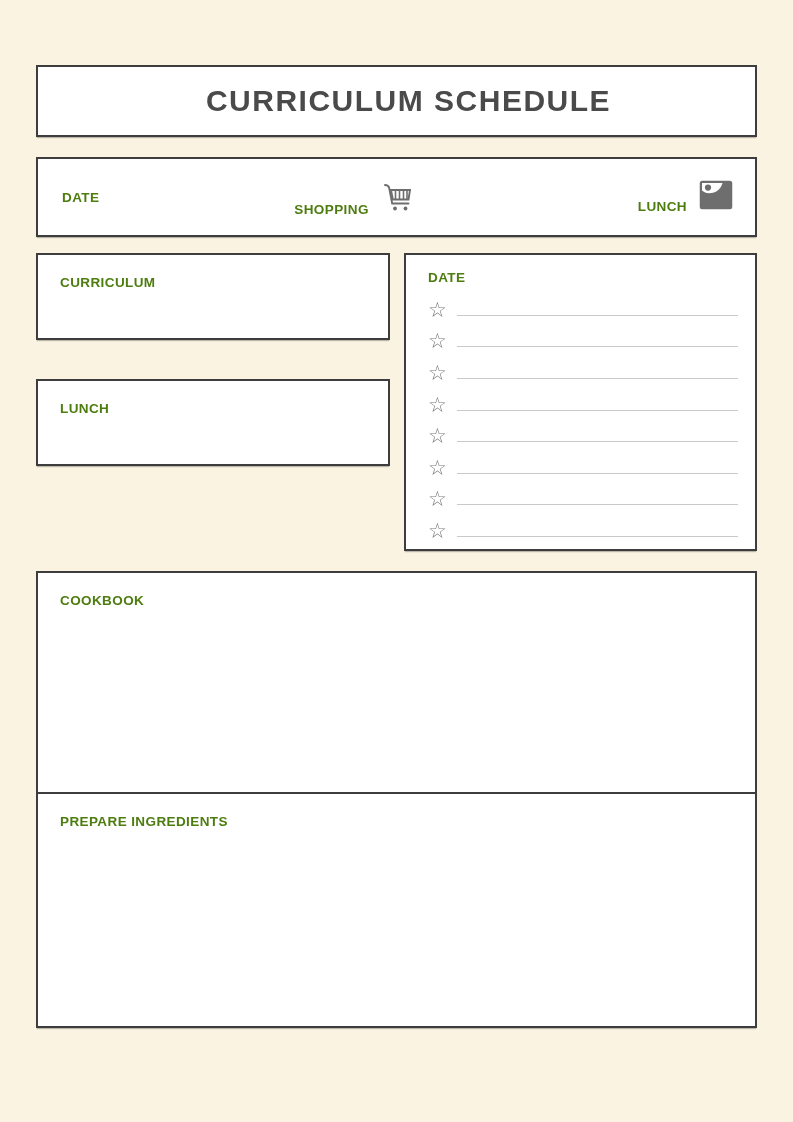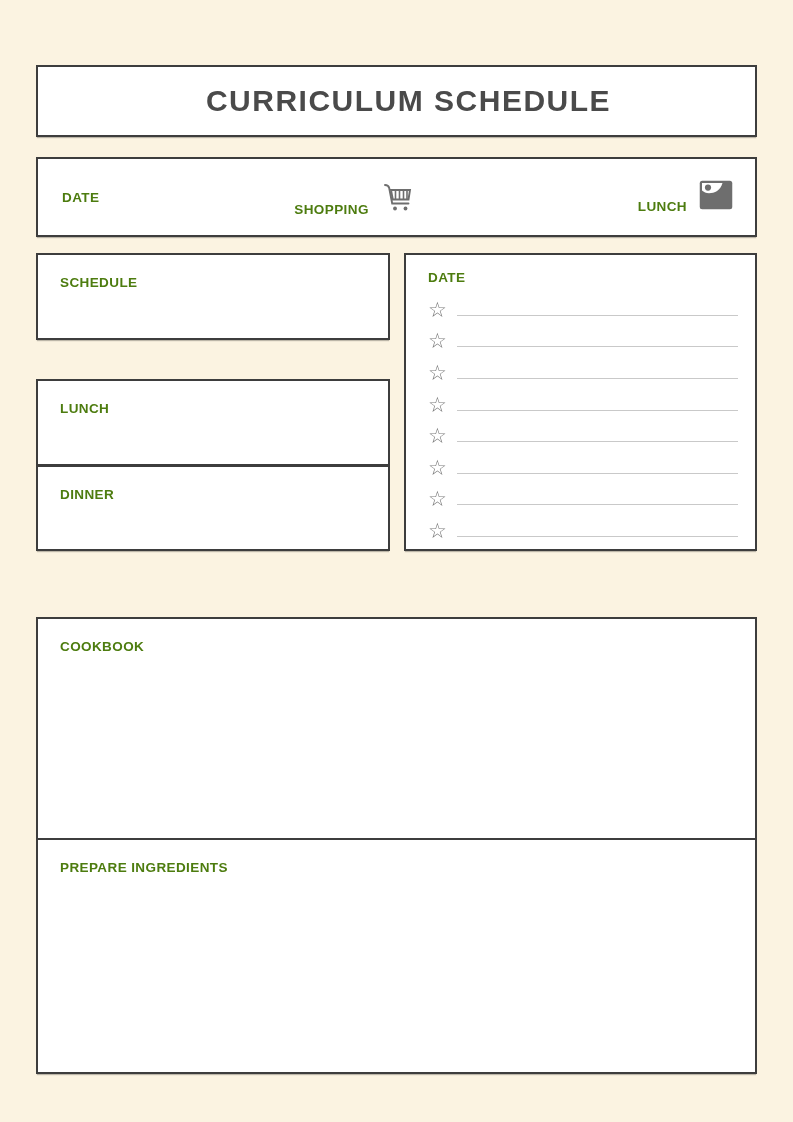--- a/index.html
+++ b/index.html
@@ -62,21 +62,21 @@
     font-size: 21px; line-height: 1;
     color: #7b7b7b;
   }
   .write-line {
     flex: 1;
     border-bottom: 1px solid #c9c9c9;
     margin: 0 0 4px 10px;
     height: 1px;
   }
   
-  .wide-box { left: 36px; width: 721px; padding: 18px 22px; margin-top: 46px; }
+  .wide-box { left: 36px; width: 721px; padding: 18px 22px; }
   .cookbook-box { top: 571px; height: 235px; }
   .prepare-box  { top: 792px; height: 236px; }
   .fill-area { position: absolute; left: 2px; right: 2px; bottom: 2px; top: 44px; }
 </style>
 </head>
 <body>
 
 <div class="sheet">
 
   <div class="box title-box">
@@ -105,33 +105,29 @@
         <svg width="34" height="30" viewBox="0 0 34 30">
           <rect x="0.75" y="0.75" width="32.5" height="28.5" rx="2.5" fill="#6e6e6e"></rect>
           <path d="M3 3 H23.5 C21.5 10.5 15.5 13.2 10 13.2 C7 13.2 4.8 12.2 3 10.6 Z" fill="#ffffff"></path>
           <circle cx="9" cy="7.6" r="3.1" fill="#6e6e6e"></circle>
         </svg>
       </span>
     </span>
   </div>
 
   <div class="box meal-box breakfast-box">
-    <span class="label">SCHEDULE</span>
+    <span class="label">CURRICULUM</span>
     <div class="fill-area"></div>
   </div>
 
   <div class="box meal-box lunch-box">
     <span class="label">LUNCH</span>
     <div class="fill-area"></div>
   </div>
 
-  <div class="box meal-box dinner-box">
-    <span class="label">DINNER</span>
-    <div class="fill-area"></div>
-  </div>
 
   <div class="box date-box">
     <span class="label">DATE</span>
     <div class="star-rows">
         <div class="star-row">
           <span class="star">☆</span>
           <div class="write-line"></div>
         </div>
         <div class="star-row">
           <span class="star">☆</span>

